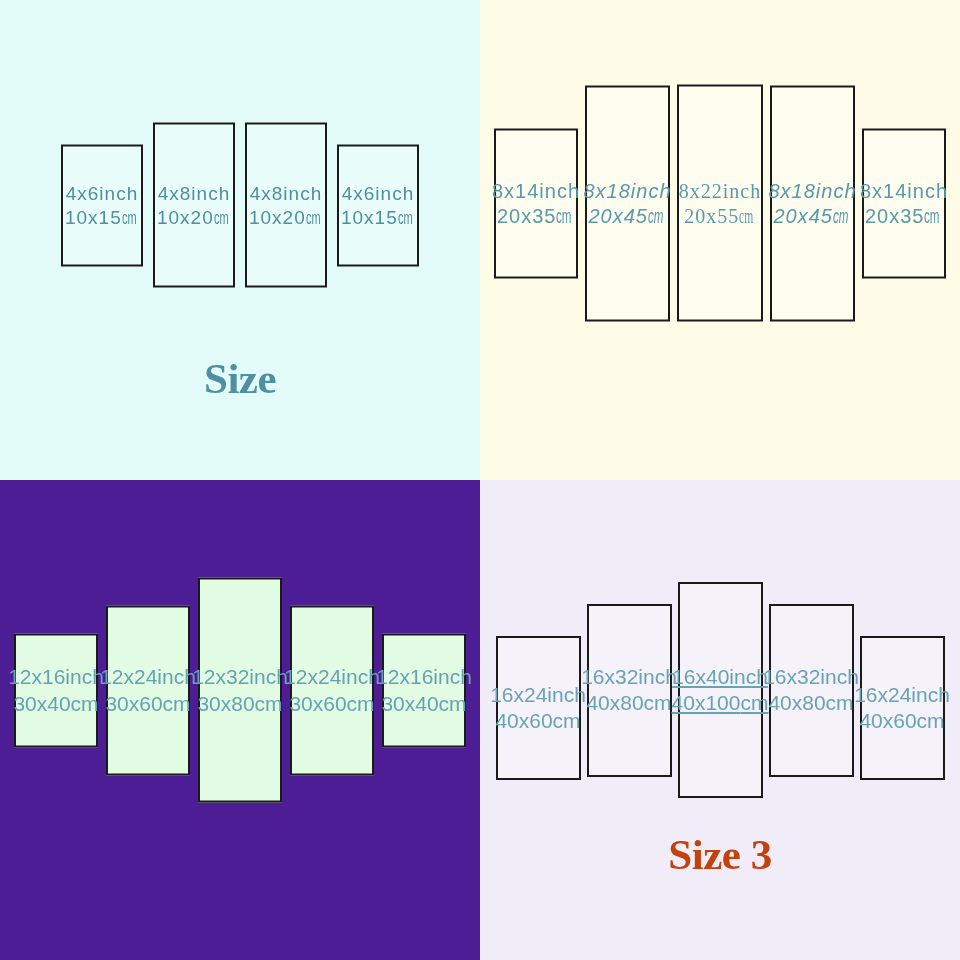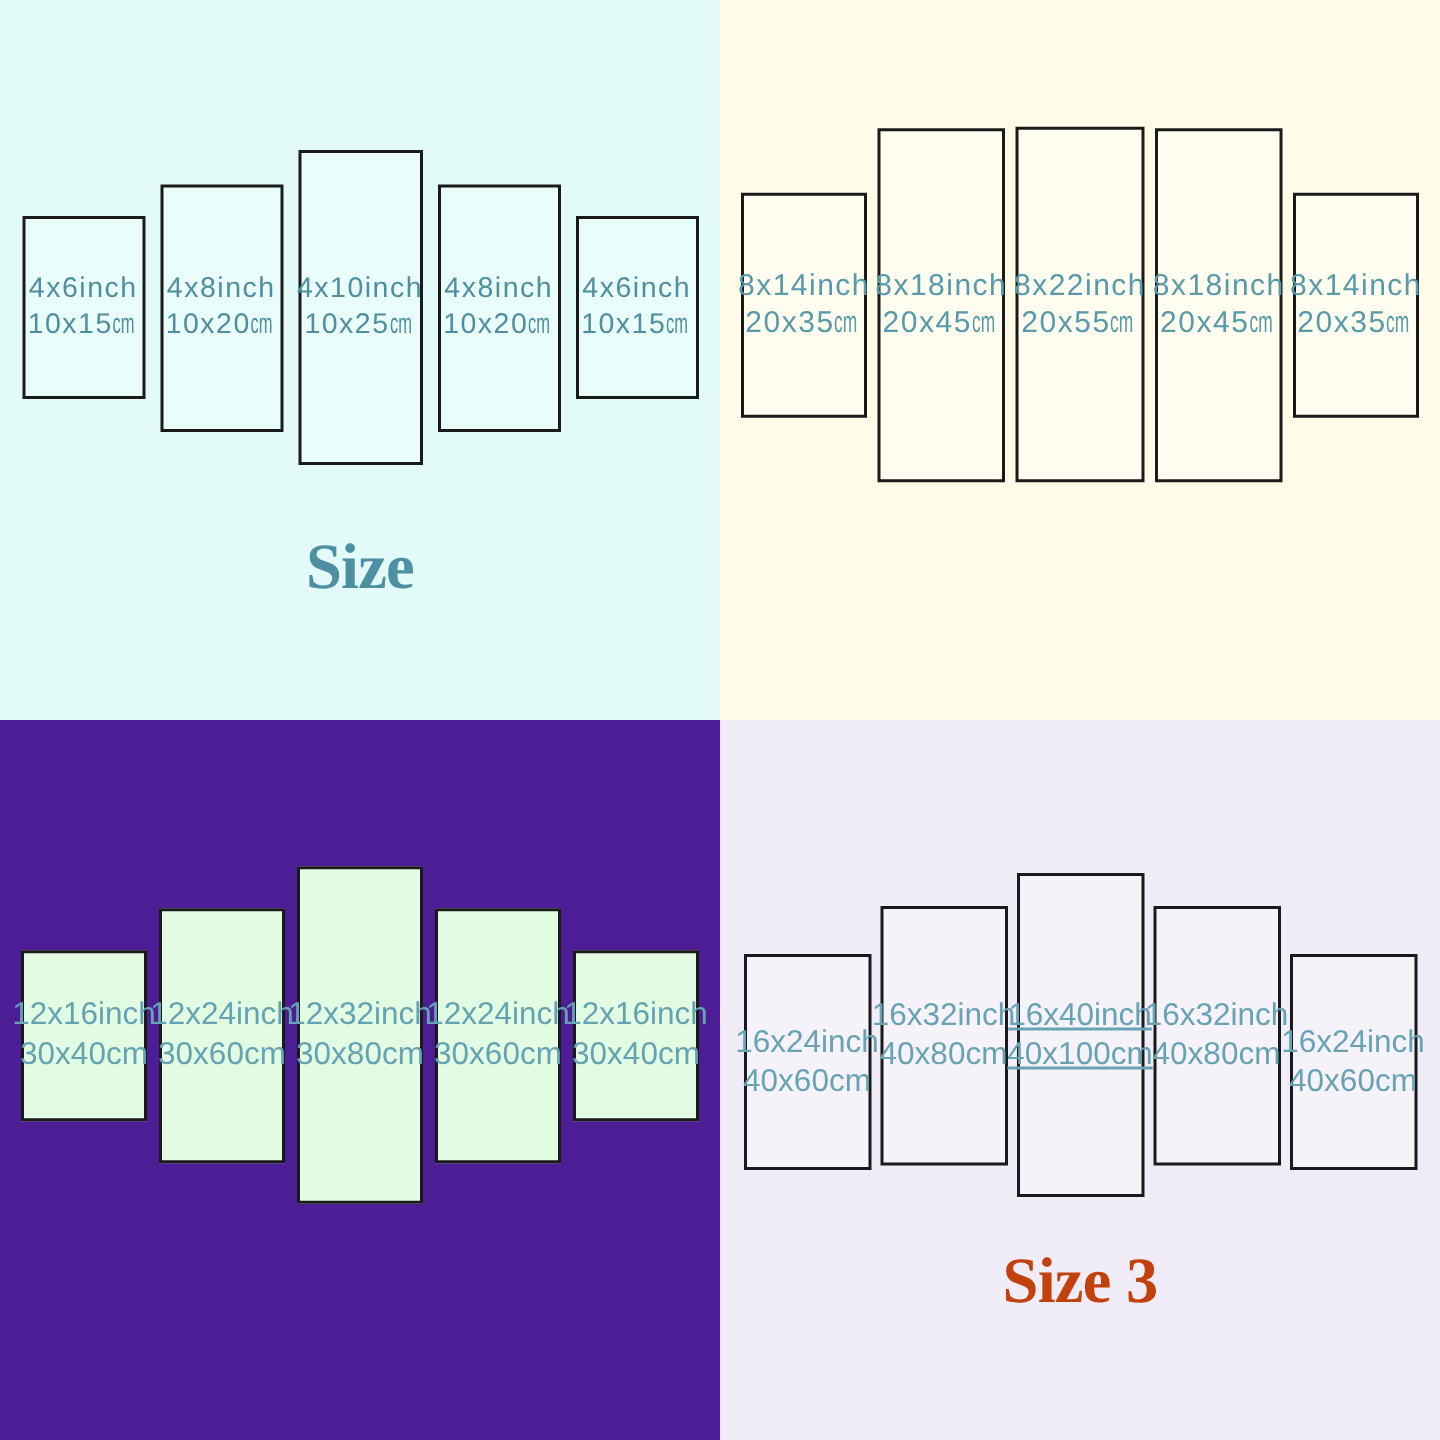--- a/index.html
+++ b/index.html
@@ -37,21 +37,21 @@
   }
   
   .q0 .row{top:205px;gap:10px;}
   .q0 .p0,.q0 .p4{width:82px;height:122px;}
   .q0 .p1,.q0 .p3{width:82px;height:165px;}
   .q0 .p2{width:83px;height:210px;}
   .q0 .label{font-size:19px;letter-spacing:1px;}
   
   .q1 .row{top:203px;gap:7px;}
   .q1 .p0,.q1 .p4{width:84px;height:150px;}
-  .q1 .p1,.q1 .p3{width:85px;height:236px;}
+  .q1 .p1,.q1 .p3{width:85px;height:236px;font-style:italic;}
   .q1 .p2{width:86px;height:237px;}
   .q1 .label{font-size:20px;letter-spacing:1px;}
   
   .q0 .u,.q1 .u{
     display:inline-block;
     transform:scaleX(0.58);
     transform-origin:0 60%;
     margin-right:-8px;
     letter-spacing:0;
   }
@@ -94,26 +94,20 @@
           <div>4x6inch</div>
           <div><span>10x15</span><span class="u">cm</span></div>
         </div>
       </div>
       <div class="panel p1" style="background-color: rgb(233, 253, 251); border-color: rgb(26, 26, 26);">
         <div class="label" style="color: rgb(79, 143, 160);">
           <div>4x8inch</div>
           <div><span>10x20</span><span class="u">cm</span></div>
         </div>
       </div>
-      <div class="panel p2" style="background-color: rgb(233, 253, 251); border-color: rgb(26, 26, 26);">
-        <div class="label" style="color: rgb(79, 143, 160);">
-          <div>4x10inch</div>
-          <div><span>10x25</span><span class="u">cm</span></div>
-        </div>
-      </div>
       <div class="panel p3" style="background-color: rgb(233, 253, 251); border-color: rgb(26, 26, 26);">
         <div class="label" style="color: rgb(79, 143, 160);">
           <div>4x8inch</div>
           <div><span>10x20</span><span class="u">cm</span></div>
         </div>
       </div>
       <div class="panel p4" style="background-color: rgb(233, 253, 251); border-color: rgb(26, 26, 26);">
         <div class="label" style="color: rgb(79, 143, 160);">
           <div>4x6inch</div>
           <div><span>10x15</span><span class="u">cm</span></div>
@@ -131,21 +125,21 @@
           <div><span>20x35</span><span class="u">cm</span></div>
         </div>
       </div>
       <div class="panel p1" style="background-color: rgb(255, 253, 240); border-color: rgb(26, 26, 26);">
         <div class="label" style="color: rgb(87, 154, 170);">
           <div>8x18inch</div>
           <div><span>20x45</span><span class="u">cm</span></div>
         </div>
       </div>
       <div class="panel p2" style="background-color: rgb(255, 253, 240); border-color: rgb(26, 26, 26);">
-        <div class="label" style="color: rgb(87, 154, 170);">
+        <div class="label" style="color: rgb(87, 154, 170); font-family: Liberation Serif, serif;">
           <div>8x22inch</div>
           <div><span>20x55</span><span class="u">cm</span></div>
         </div>
       </div>
       <div class="panel p3" style="background-color: rgb(255, 253, 240); border-color: rgb(26, 26, 26);">
         <div class="label" style="color: rgb(87, 154, 170);">
           <div>8x18inch</div>
           <div><span>20x45</span><span class="u">cm</span></div>
         </div>
       </div>

